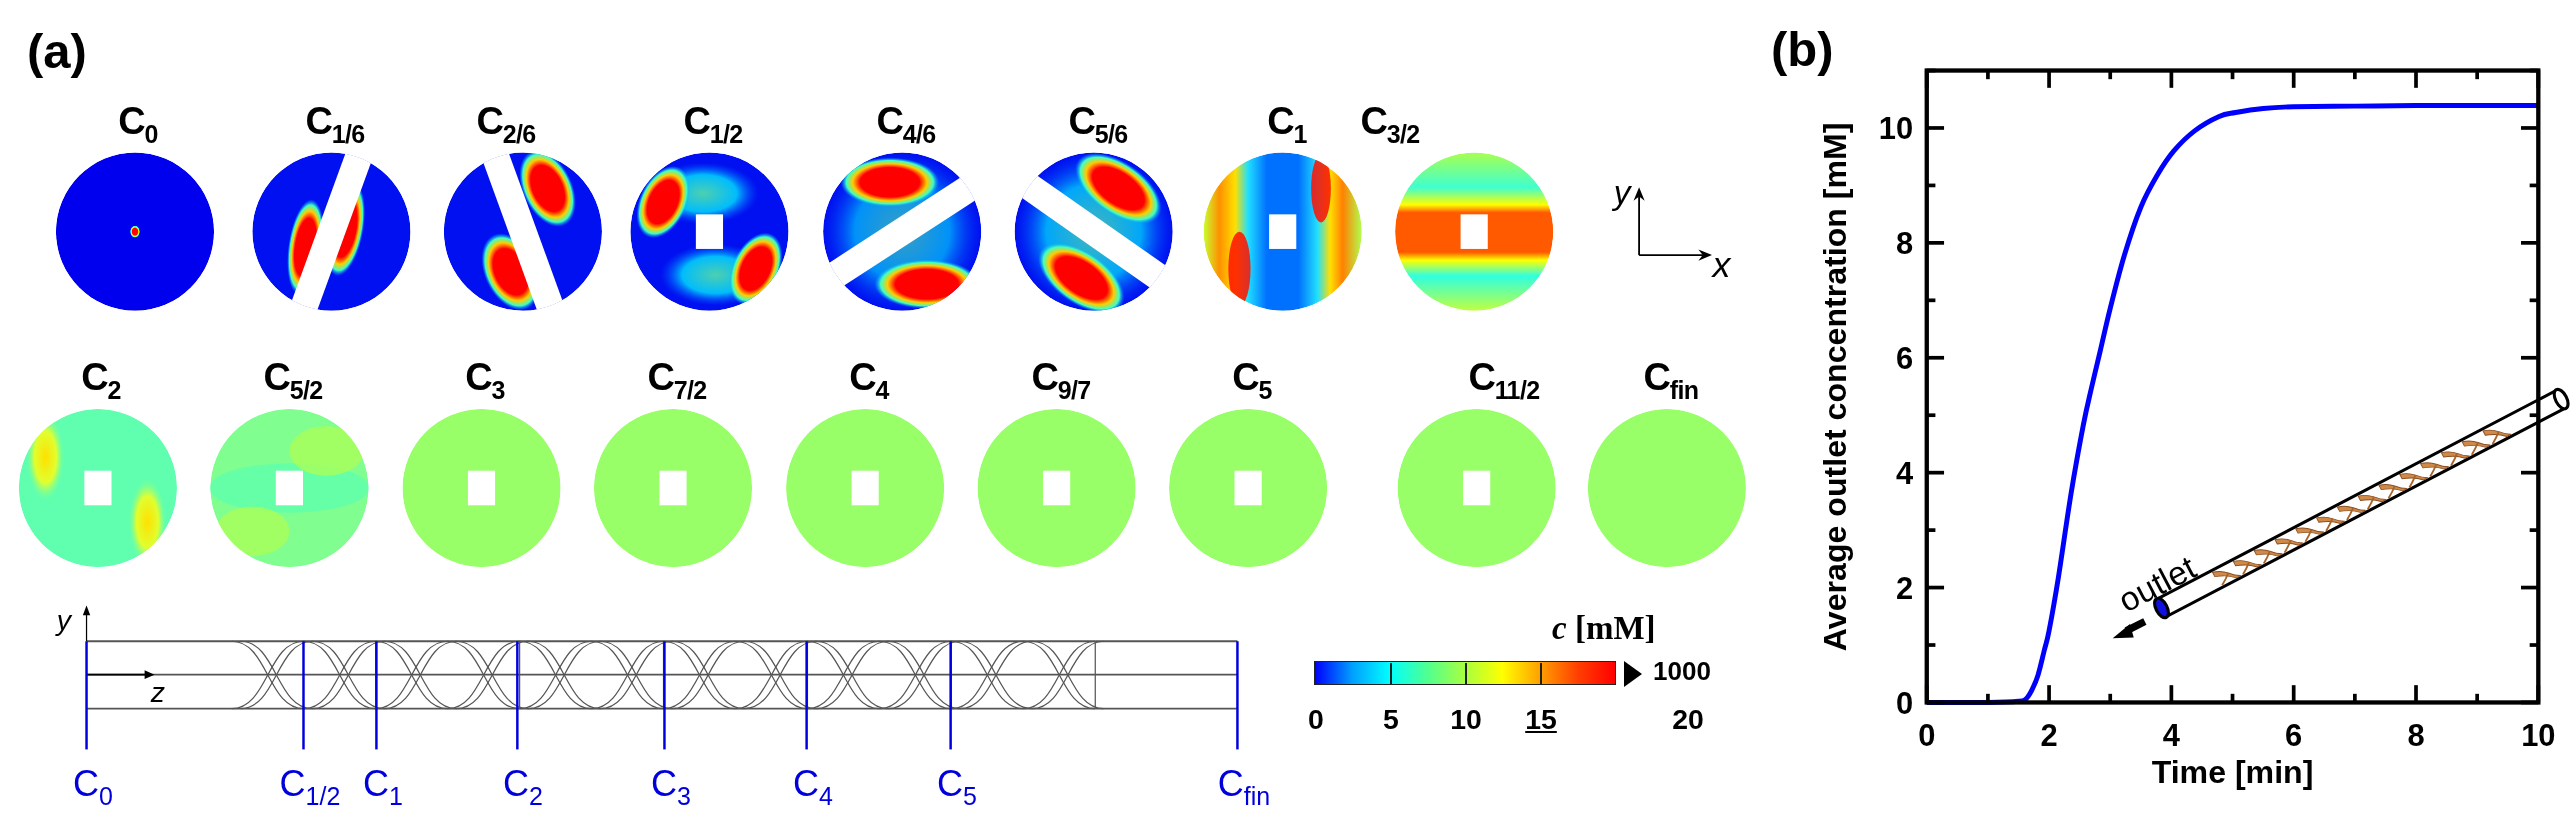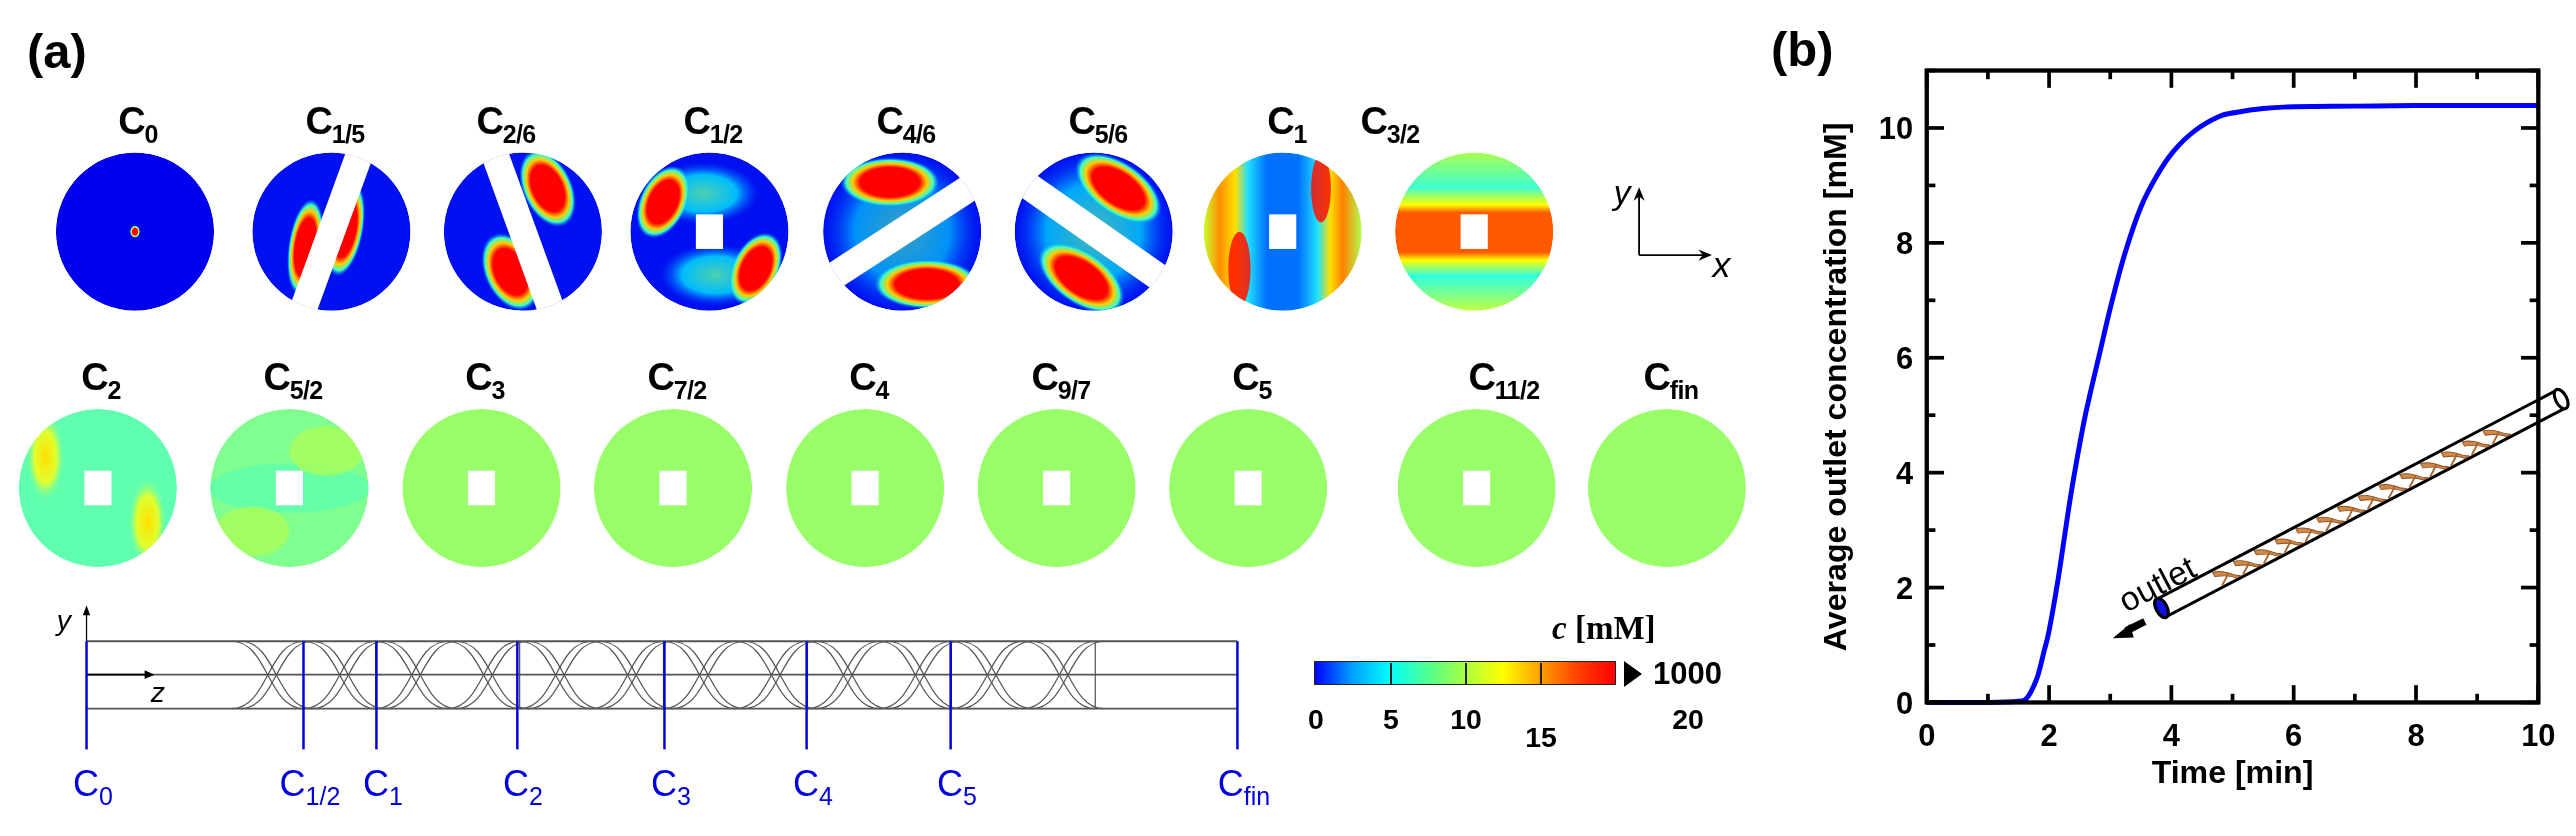--- a/index.html
+++ b/index.html
@@ -208,21 +208,21 @@
     <polygon points="2653,303 2644,325 2653,318 2662,325" fill="#000"></polygon>
     <line x1="2653" y1="413" x2="2760" y2="413" stroke="#000" stroke-width="3"></line>
     <polygon points="2771,413 2749,404 2756,413 2749,422" fill="#000"></polygon>
     <text id="axY" x="2612" y="330" font-size="54" font-style="italic" fill="#000">y</text>
     <text id="axX" x="2772" y="448" font-size="58" font-style="italic" fill="#000">x</text>
   </g>
 </svg>
 
 <div id="labels1">
     <div class="abs circ-label" style="left: 138px; top: 102px;"><span>C</span><sub>0</sub></div>
-    <div class="abs circ-label" style="left: 335px; top: 102px;"><span>C</span><sub>1/5</sub></div>
+    <div class="abs circ-label" style="left: 335px; top: 102px;"><span>C</span><sub>1/6</sub></div>
     <div class="abs circ-label" style="left: 506px; top: 102px;"><span>C</span><sub>2/6</sub></div>
     <div class="abs circ-label" style="left: 713px; top: 102px;"><span>C</span><sub>1/2</sub></div>
     <div class="abs circ-label" style="left: 906px; top: 102px;"><span>C</span><sub>4/6</sub></div>
     <div class="abs circ-label" style="left: 1098px; top: 102px;"><span>C</span><sub>5/6</sub></div>
     <div class="abs circ-label" style="left: 1287px; top: 102px;"><span>C</span><sub>1</sub></div>
     <div class="abs circ-label" style="left: 1390px; top: 102px;"><span>C</span><sub>3/2</sub></div>
   </div>
 <div id="labels2">
     <div class="abs circ-label" style="left: 101px; top: 358px;"><span>C</span><sub>2</sub></div>
     <div class="abs circ-label" style="left: 293px; top: 358px;"><span>C</span><sub>5/2</sub></div>
@@ -326,33 +326,33 @@
     <div class="abs tube-label" style="left: 383px; top: 766px;"><span>C</span><sub>1</sub></div>
     <div class="abs tube-label" style="left: 523px; top: 766px;"><span>C</span><sub>2</sub></div>
     <div class="abs tube-label" style="left: 671px; top: 766px;"><span>C</span><sub>3</sub></div>
     <div class="abs tube-label" style="left: 813px; top: 766px;"><span>C</span><sub>4</sub></div>
     <div class="abs tube-label" style="left: 957px; top: 766px;"><span>C</span><sub>5</sub></div>
     <div class="abs tube-label" style="left: 1244px; top: 766px;"><span>C</span><sub>fin</sub></div>
   </div>
 
 <div class="abs" style="left: 1314px; top: 661px; width: 300px; height: 22px; border: 1.9px solid rgb(34, 34, 34); background: linear-gradient(to right, rgb(0, 0, 255), rgb(0, 160, 255), rgb(0, 255, 255), rgb(80, 255, 144), rgb(168, 255, 64), rgb(255, 255, 0), rgb(255, 160, 0), rgb(255, 64, 0), rgb(255, 0, 0));" id="cbBar"></div>
 <div class="abs" style="left:1624px;top:661px;width:0;height:0;border-top:13.6px solid transparent;border-bottom:13.6px solid transparent;border-left:18.5px solid #000;"></div>
-<div class="abs" style="left:1653px;top:658px;font-weight:bold;font-size:31px;line-height:1;">1000</div>
+<div class="abs" style="left:1653px;top:658px;font-weight:bold;font-size:26px;line-height:1;">1000</div>
 <div class="abs" style="left:1552px;top:612px;font-size:33px;font-family:'Liberation Serif',serif;line-height:1;white-space:nowrap;">
   <i style="font-weight:bold;">c</i>
   <span style="font-weight:bold;">[mM]</span>
 </div>
 <div id="cbTicks">
     <div class="abs cb-tick" style="left: 1316px; top: 705px;">0</div>
     <div class="abs" style="left: 1390px; top: 663px; width: 1.9px; height: 22px; background: rgb(34, 34, 34);"></div>
     <div class="abs cb-tick" style="left: 1391px; top: 705px;">5</div>
     <div class="abs" style="left: 1465px; top: 663px; width: 1.9px; height: 22px; background: rgb(34, 34, 34);"></div>
     <div class="abs cb-tick" style="left: 1466px; top: 705px;">10</div>
     <div class="abs" style="left: 1540px; top: 663px; width: 1.9px; height: 22px; background: rgb(34, 34, 34);"></div>
-    <div class="abs cb-tick" style="left: 1541px; top: 723px;">15</div>
+    <div class="abs cb-tick" style="left: 1541px; top: 705px; text-decoration: underline;">15</div>
     <div class="abs cb-tick" style="left: 1688px; top: 705px;">20</div>
   </div>
 
 <div class="abs panel-label" style="left:1771px;top:25px;">(b)</div>
 
 <svg id="chart" class="abs" style="left:1768px;top:0;" width="808" height="836" viewBox="2860 0 1308 1353">
   <g id="inset">
     <g transform="translate(3497,984) rotate(-27.6)">
       <rect x="0" y="-16" width="730" height="32" fill="#fff" stroke="#000" stroke-width="5"></rect>
       <g id="insetElems">

